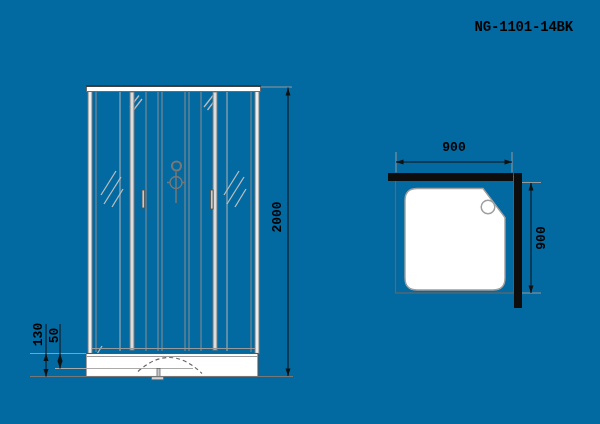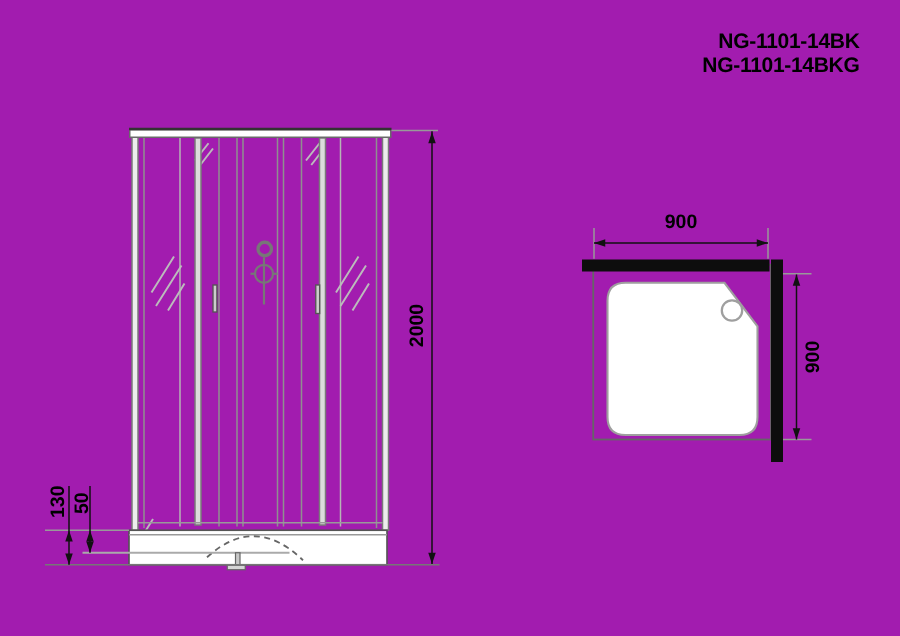--- a/index.html
+++ b/index.html
@@ -1,18 +1,18 @@
 <!DOCTYPE html>
 <html><head>
 <meta charset="utf-8">
 <style>
   html,body{margin:0;padding:0;background:#fff;}
   .canvas{
-    position:relative;width:600px;height:424px;background:#a21caf;overflow:hidden;
-    font-family:Liberation Sans, sans-serif;color:#000;
+    position:relative;width:600px;height:424px;background:#0369a1;overflow:hidden;
+    font-family:Liberation Mono, monospace;color:#000;
   }
   svg{position:absolute;left:0;top:0;}
   .title-block{
     position:absolute;top:20px;right:27px;text-align:right;
     font-weight:bold;font-size:14px;line-height:15.5px;letter-spacing:-0.2px;
   }
   .dim{
     position:absolute;font-weight:bold;font-size:13px;text-align:center;
     line-height:14px;white-space:nowrap;
   }
@@ -139,21 +139,20 @@
         <path d="M396,162 l7.5,-2.5 v5 z"></path>
           <path d="M512,162 l-7.5,-2.5 v5 z"></path>
         <path d="M531,183 l-2.5,7.5 h5 z"></path>
           <path d="M531,293 l-2.5,-7.5 h5 z"></path>
       </g>
     </g>
   </svg>
 
   <div class="title-block">
     <div>NG-1101-14BK</div>
-    <div>NG-1101-14BKG</div>
   </div>
 
   <div class="dim" style="left:414px;top:141px;width:80px;">900</div>
   <div class="dim vert" style="left:521px;top:231px;width:42px;height:14px;">900</div>
   <div class="dim vert" style="left:254px;top:210px;width:48px;height:14px;">2000</div>
   <div class="dim vert" style="left:20px;top:328px;width:36px;height:13px;">130</div>
   <div class="dim vert" style="left:38.5px;top:329px;width:30px;height:13px;">50</div>
 
 </div>
 

